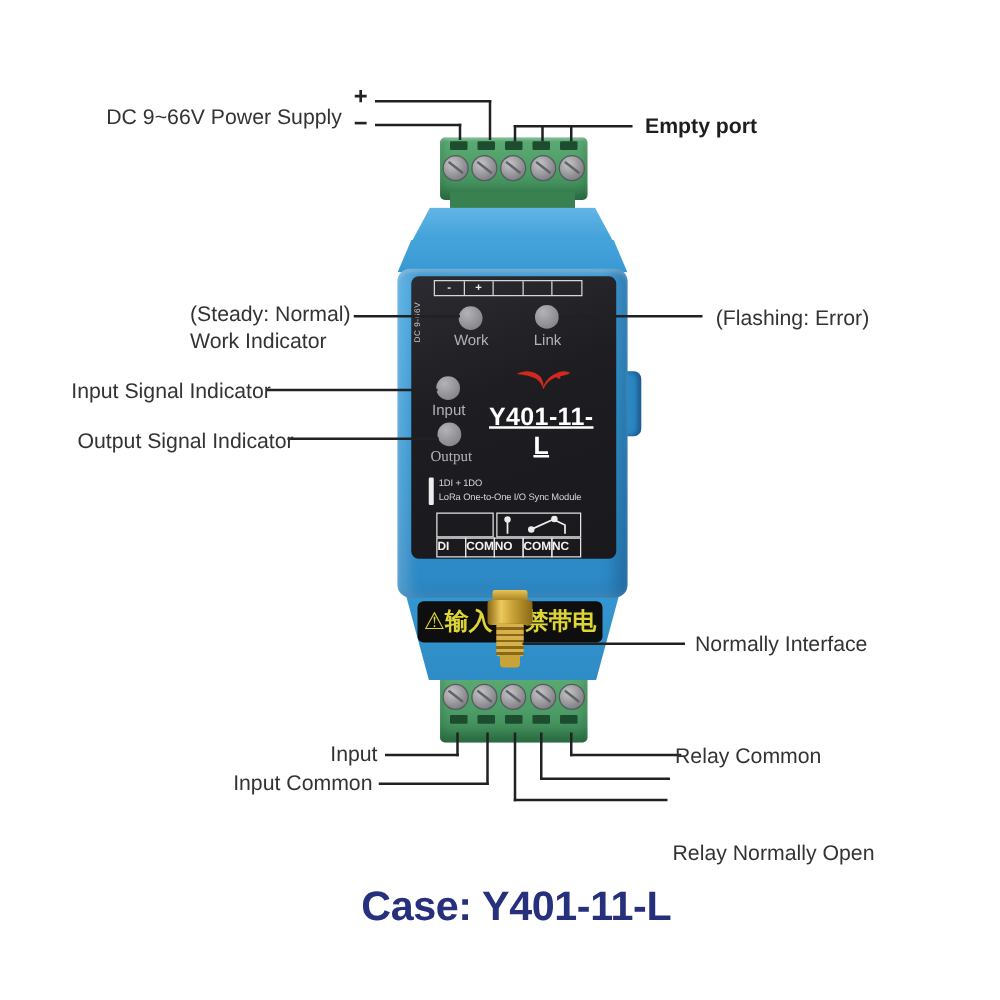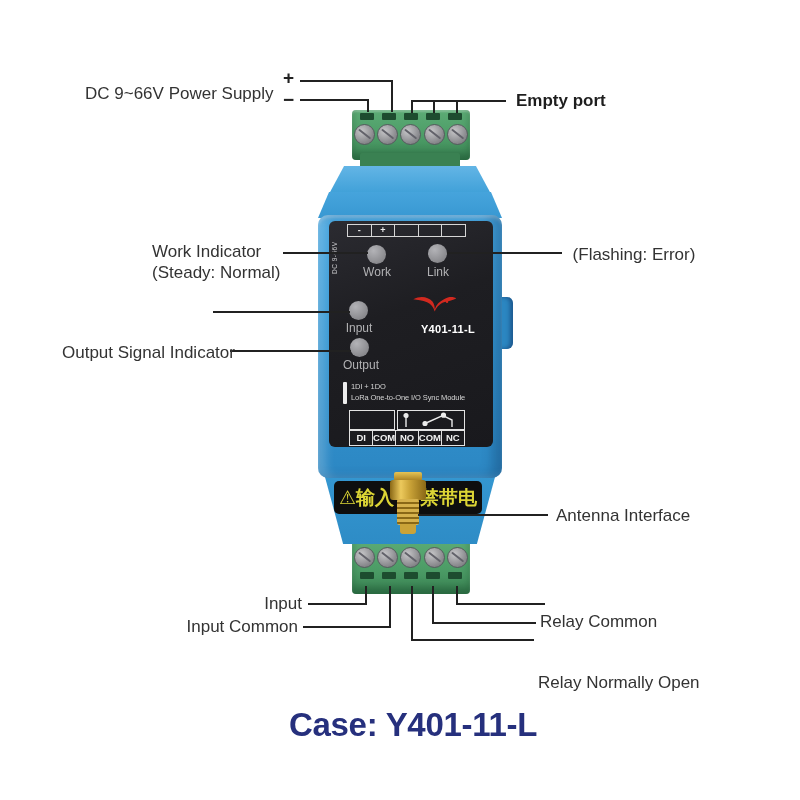--- a/index.html
+++ b/index.html
@@ -51,27 +51,27 @@
   .panel *{position:absolute;box-sizing:border-box;}
   .sidetxt{color:#c9c9cc;font-size:6.5px;letter-spacing:.5px;writing-mode:vertical-rl;
            transform:rotate(180deg);}
   .pcells{display:flex;border:1px solid #d6d6d6;}
   .pcell{flex:1;border-left:1px solid #d6d6d6;color:#ececec;font-size:9px;line-height:11px;
          text-align:center;font-weight:bold;position:static;}
   .pcell:first-child{border-left:none;}
   .led{width:19px;height:19px;border-radius:50%;
        background:radial-gradient(circle at 35% 30%,#b3b3b7,#8a8a8e 70%,#7b7b7f);}
   .ledlbl{color:#b2b2b4;font-size:12px;text-align:center;}
-  .model{color:#fff;font-size:11px;font-weight:bold;letter-spacing:.3px;text-align:right;}
+  .model{color:#fff;font-size:20px;font-weight:bold;letter-spacing:.3px;text-align:center;text-decoration:underline;}
   .specbar{background:#ededed;border-radius:1px;}
   .spec{color:#d5d5d5;font-size:7.5px;letter-spacing:-.1px;}
   .schembox{border:1.5px solid #e3e3e3;}
   .trow{display:flex;}
   .tcell{flex:1;border:1.5px solid #e3e3e3;margin-left:-1.5px;color:#f2f2f2;font-size:9.5px;
-         font-weight:bold;text-align:center;line-height:13px;position:static;}
+         font-weight:bold;line-height:13px;position:static;}
   .tcell:first-child{margin-left:0;}
 
   
   .warn{position:absolute;background:#0e0e0e;border-radius:5px;display:flex;
         justify-content:space-between;align-items:center;padding:3px 5px;box-sizing:border-box;}
   .warn span{color:#dcd535;font-size:19px;font-weight:bold;line-height:1;}
   .ant{position:absolute;}
   .ant.flange{background:linear-gradient(180deg,#e5c455,#a67d1f);border-radius:2px;}
   .ant.nut{background:linear-gradient(90deg,#8a6816,#ecc95c 30%,#caa338 55%,#8a6816);border-radius:3px;}
   .ant.shaft{background:repeating-linear-gradient(180deg,#d6b14c 0 3px,#8a6816 3px 5px);border-radius:2px;}
@@ -139,21 +139,21 @@
       <span class="pcell"></span>
     </div>
 
     <span class="led" style="left:38px;top:24px;"></span>
     <span class="led" style="left:99px;top:23px;"></span>
     <span class="led" style="left:20px;top:80px;"></span>
     <span class="led" style="left:21px;top:117px;"></span>
     <span class="ledlbl" style="left:28px;top:44px;width:40px;">Work</span>
     <span class="ledlbl" style="left:89px;top:44px;width:40px;">Link</span>
     <span class="ledlbl" style="left:10px;top:100px;width:40px;">Input</span>
-    <span class="ledlbl" style="left:11px;top:137px;width:42px;">Output</span>
+    <span class="ledlbl" style="left:11px;top:137px;width:42px;font-family:Liberation Serif, serif;">Output</span>
 
     <svg style="left:82px;top:68px;" width="46" height="28" viewBox="0 0 60 30">
       <path fill="#d2291f" d="M3 10 C13 5 22 7 28 13 C30 16 31 19 31 23 C33 17 37 13 43 10
                C50 6 56 7 59 9 C54 12 48 12 43 14 C38 16 34 19 31 26 C29 20 26 16 21 14 C15 11 8 11 3 10 Z"></path>
       <circle fill="#d2291f" cx="47" cy="13.5" r="1.6"></circle>
     </svg>
     <span class="model" style="left:62px;top:102px;width:84px;">Y401-11-L</span>
 
     <span class="specbar" style="left:14px;top:161px;width:4px;height:22px;"></span>
     <span class="spec" style="left:22px;top:161px;">1DI + 1DO</span>
@@ -214,27 +214,28 @@
   <div class="ln h" style="left:432px;top:622px;width:104px;"></div>
   <div class="ln v" style="left:411px;top:586px;height:55px;"></div>
   <div class="ln h" style="left:411px;top:639px;width:123px;"></div>
 
   <div class="lbl" style="left:85px;top:84px;">DC 9~66V Power Supply</div>
   <span class="sym" style="left:283px;top:68px;">+</span>
   <span class="sym" style="left:283px;top:90px;">−</span>
   <div class="lbl b" style="left:516px;top:91px;">Empty port</div>
 
   <div class="lbl" style="left:152px;top:242px;">
+    <span style="display:block;">(Steady: Normal)</span>
     <span style="display:block;">Work Indicator</span>
-    <span style="display:block;">(Steady: Normal)</span>
   </div>
   <div class="lbl" style="left:568px;top:245px;width:132px;text-align:center;">
     <span style="display:block;">(Flashing: Error)</span>
   </div>
+  <div class="lbl" style="left:57px;top:303px;">Input Signal Indicator</div>
   <div class="lbl" style="left:62px;top:343px;">Output Signal Indicator</div>
-  <div class="lbl" style="left:556px;top:506px;">Antenna Interface</div>
+  <div class="lbl" style="left:556px;top:506px;">Normally Interface</div>
   <div class="lbl" style="right:498px;top:594px;">Input</div>
   <div class="lbl" style="right:502px;top:617px;">Input Common</div>
-  <div class="lbl" style="left:540px;top:612px;">Relay Common</div>
+  <div class="lbl" style="left:540px;top:595px;">Relay Common</div>
   <div class="lbl" style="left:538px;top:631px;margin-top:42px;">Relay Normally Open</div>
 
   <div class="caption" style="left:413px;top:706px;">Case: Y401-11-L</div>
 </div>
 
 </body></html>

